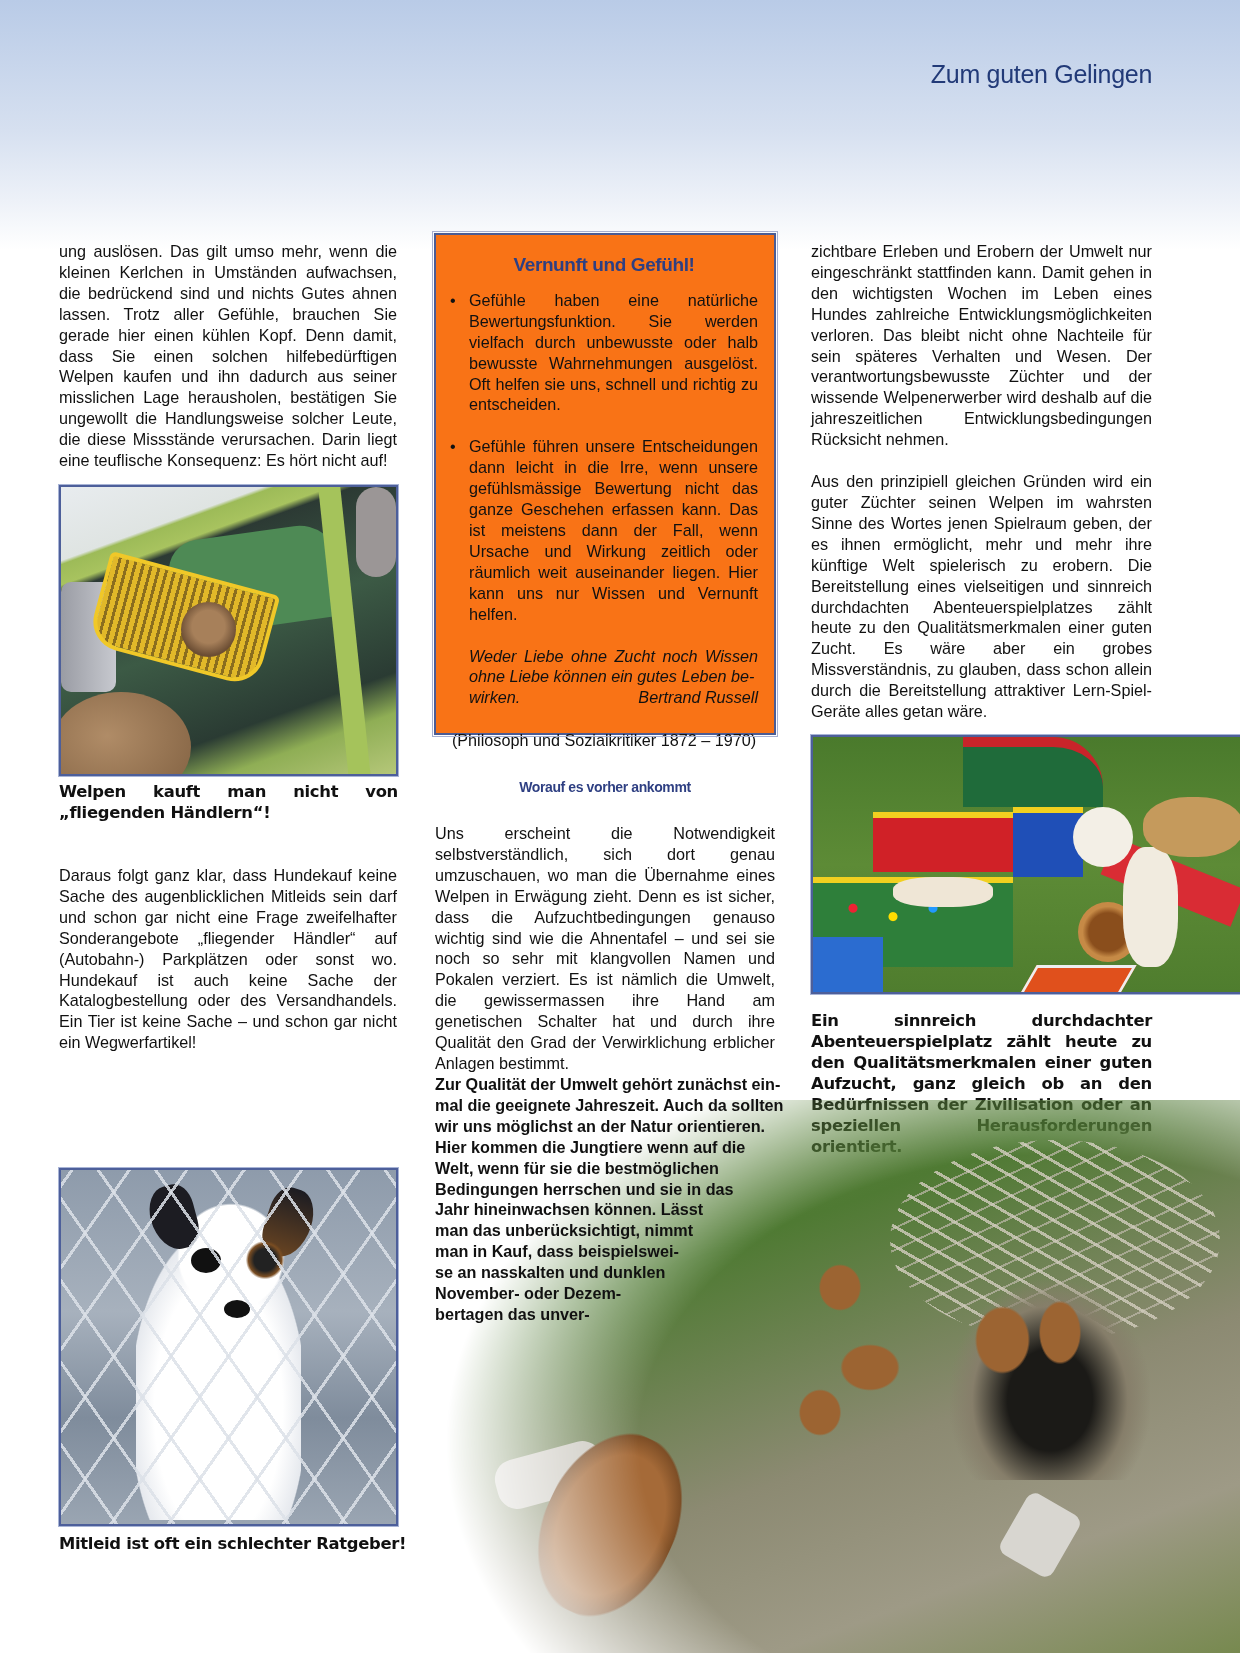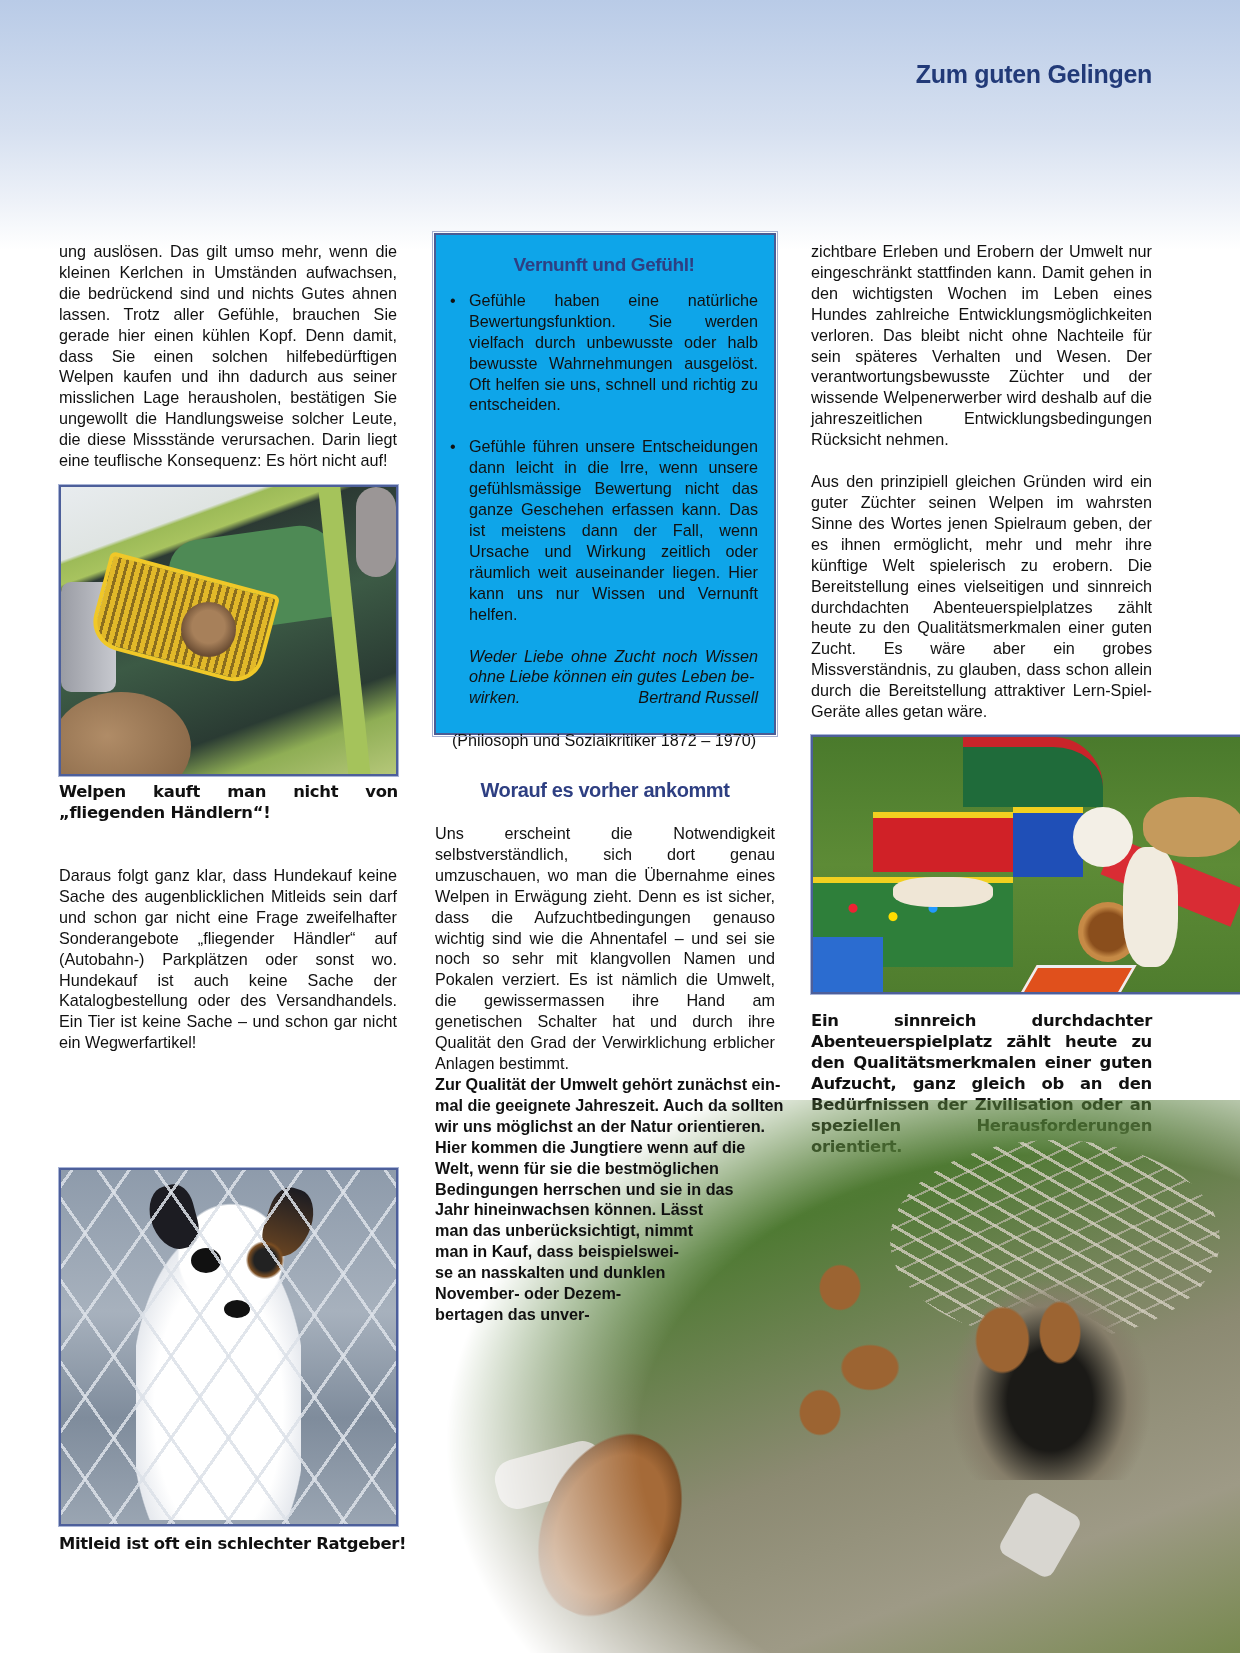--- a/index.html
+++ b/index.html
@@ -7,21 +7,21 @@
     body {
       position: relative;
       overflow: hidden;
       font-family: "Liberation Sans", "DejaVu Sans", sans-serif;
       color: #111;
       background: linear-gradient(to bottom, #b9cbe7 0px, #d6e0f0 130px, #edf1f8 200px, #ffffff 250px, #ffffff 100%);
     }
     .header-title {
       position: absolute;
       right: 88px; top: 60px;
-      font-size: 25px; font-weight: bold;
+      font-size: 25px; font-weight: normal;
       color: #223a78;
       letter-spacing: -0.3px;
       font-family: "Liberation Sans", sans-serif;
     }
     .col { position: absolute; font-size: 16.2px; line-height: 20.9px; text-align: justify; }
     .col p { margin-bottom: 21px; }
     .col-left { left: 59px; top: 241px; width: 338px; }
     .col-mid { left: 435px; width: 340px; }
     .col-right { left: 811px; top: 241px; width: 341px; }
 
@@ -64,40 +64,40 @@
     .fence-nose { position:absolute; left:163px; top:130px; width:26px; height:18px; background:#111; border-radius:50%; }
     .fence-mesh { position:absolute; inset:0;
       background:
         repeating-linear-gradient(55deg, transparent 0 44px, rgba(220,225,232,0.85) 44px 47px),
         repeating-linear-gradient(-55deg, transparent 0 44px, rgba(220,225,232,0.85) 44px 47px); }
 
     
     .info-box {
       position: absolute;
       left: 434px; top: 233px; width: 342px; height: 502px;
-      background: #0ea5e9;
+      background: #f97316;
       border: 2px solid #4b5c94;
       outline: 1px solid #a7b0d2; outline-offset: 1px;
       padding: 20px 16px 0 14px;
       font-size: 16.2px; line-height: 20.9px;
     }
     .info-title {
       text-align: center; font-weight: bold; font-size: 19px; color: #2e3f82;
       margin-bottom: 14px; letter-spacing: -0.4px;
     }
     .info-list { list-style: none; }
     .info-list li { position: relative; padding-left: 19px; text-align: justify; margin-bottom: 21px; }
     .info-list li .bullet { position: absolute; left: 0; top: 0; }
     .info-quote { padding-left: 19px; font-style: italic; text-align: justify; }
     .info-quote-line { display: flex; justify-content: space-between; font-style: italic; padding-left: 19px; }
     .info-note { text-align: center; margin-top: 22px; }
 
     .section-heading {
       position: absolute; left: 435px; top: 779px; width: 340px;
-      text-align: center; font-weight: bold; font-size: 20px; color: #2e3f82;
+      text-align: center; font-weight: bold; font-size: 14px; color: #2e3f82;
       letter-spacing: -0.4px;
     }
 
     
     .photo-play { left: 811px; top: 735px; width: 429px; height: 259px; border-right: none;
       background: linear-gradient(180deg, #4a7a2c 0%, #5d8b36 50%, #4f7d2e 100%); }
     .pl-roof { position:absolute; left:150px; top:0px; width:140px; height:70px; background:#1f6b3a; border-top: 10px solid #c8242a; border-radius: 0 50px 0 0; }
     .pl-red { position:absolute; left:60px; top:75px; width:140px; height:60px; background:#d02127; border-top: 6px solid #f1d020; }
     .pl-blue { position:absolute; left:200px; top:70px; width:70px; height:70px; background:#1f4fb7; border-top: 6px solid #f1d020; }
     .pl-pit { position:absolute; left:0px; top:140px; width:200px; height:90px; background: radial-gradient(circle at 20% 30%, #e23 0 4px, transparent 5px), radial-gradient(circle at 40% 40%, #fd0 0 4px, transparent 5px), radial-gradient(circle at 60% 30%, #29f 0 4px, transparent 5px), #2e7f3a; border-top: 6px solid #f1d020; }

